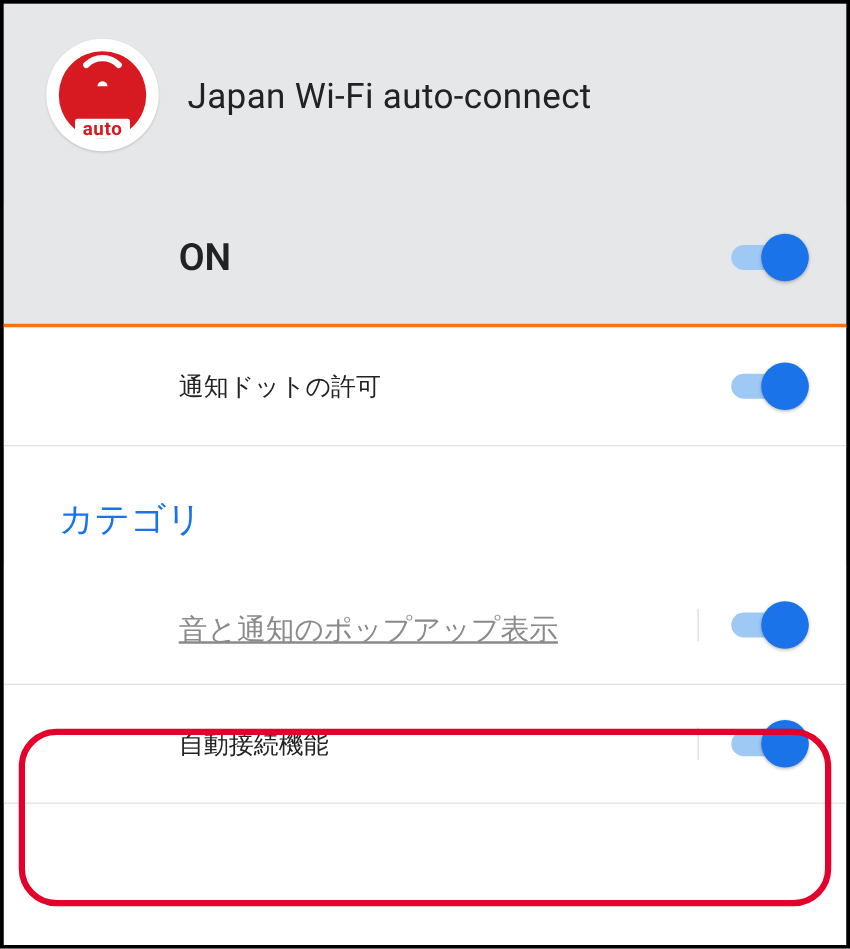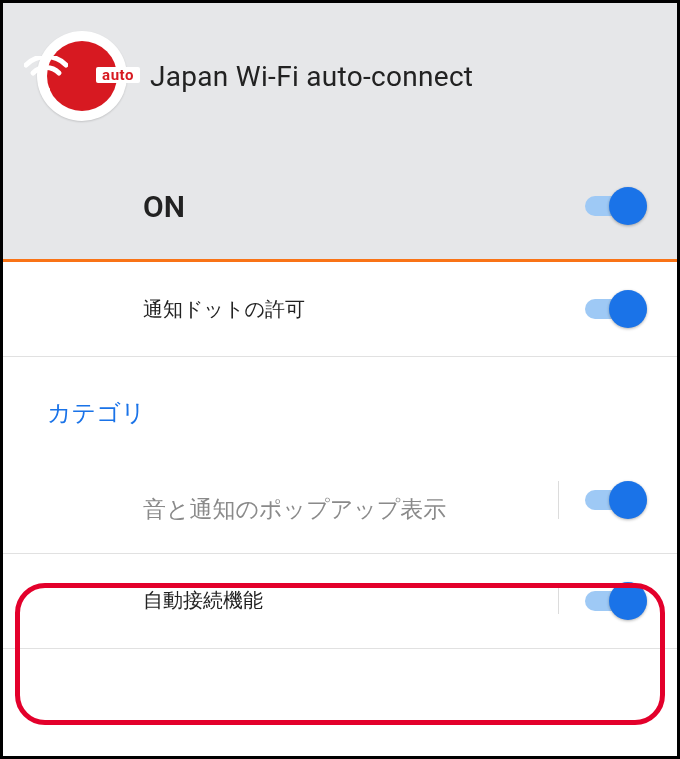--- a/index.html
+++ b/index.html
@@ -1,35 +1,35 @@
 <!DOCTYPE html>
 <html><head>
 <meta charset="utf-8">
 <style>
   * { box-sizing: border-box; margin: 0; padding: 0; }
   html, body { width: 680px; height: 759px; font-family: "Roboto", "Helvetica Neue", Arial, sans-serif; background:#fff; }
   .frame { width:680px; height:759px; background:#fff; border:3px solid #000; position:relative; overflow:hidden; }
   .header-block { background:#e6e7e9; padding-top:28px; }
   .header-row { display:flex; align-items:center; padding:0 24px 42px 34px; }
   .app-icon-wrap { width:90px; height:90px; border-radius:50%; background:#fff; box-shadow:0 1px 2px rgba(0,0,0,.15); display:flex; align-items:center; justify-content:center; position:relative; }
-  .app-icon-inner { width:70px; height:70px; border-radius:50%; background:#d71921; display:flex; flex-direction:row; align-items:center; justify-content:center; position:relative;gap:28px; }
+  .app-icon-inner { width:70px; height:70px; border-radius:50%; background:#d71921; display:flex; flex-direction:column; align-items:center; justify-content:center; position:relative;gap:28px; }
   .wifi-glyph { width:44px; height:34px; position:relative; margin-top:-6px;}
   .wifi-glyph svg { display:block; }
   .auto-tag { font-size:15px; font-weight:700; color:#d71921; background:#fff; padding:0px 6px; border-radius:2px; line-height:16px; margin-top:-2px; letter-spacing:0.5px;}
   .app-title { font-size:28px; color:#222; margin-left:23px; font-weight:400; letter-spacing:0.3px;}
   .row { display:flex; align-items:center; padding:28px 30px 28px 140px; position:relative; border-bottom:1px solid #e1e1e1; background:#fff;}
   .row.header-row2 { background:#e6e7e9; border-bottom:3px solid #f97316; padding-top:24px; padding-bottom:34px;}
   .row .label-block { flex:1; }
   .row .primary { font-size:20px; color:#222; line-height:1.35; }
-  .row .secondary { font-size:23px; color:#8a8a8a; margin-top:20px; line-height:1.3; }
+  .row .secondary { font-size:23px; color:#8a8a8a; margin-top:8px; line-height:1.3;text-decoration:underline; }
   .row .on-label { font-size:30px; font-weight:600; color:#222; }
   .toggle { width:62px; height:38px; position:relative; flex-shrink:0; margin-left:18px; }
   .toggle .track { position:absolute; left:0; right:0; top:9px; height:20px; border-radius:10px; background:#9ec9f5; }
   .toggle .thumb { position:absolute; right:0; top:0; width:38px; height:38px; border-radius:50%; background:#1a73e8; box-shadow:0 1px 3px rgba(0,0,0,.3); }
-  .section-label { font-size:24px; color:#1a73e8; padding:40px 30px 18px 44px; font-weight:400;}
+  .section-label { font-size:28px; color:#1a73e8; padding:40px 30px 18px 44px; font-weight:400;}
   .vsep { width:1px; background:#dcdcdc; align-self:stretch; margin:6px 8px 6px 18px; }
   .highlight { position:absolute; border:5px solid #e3002b; border-radius:30px; left:12px; right:12px; top:580px; height:142px; pointer-events:none; }
 </style>
 </head>
 <body>
 
 <div class="frame">
 
   <div class="header-block">
     <div class="header-row">

